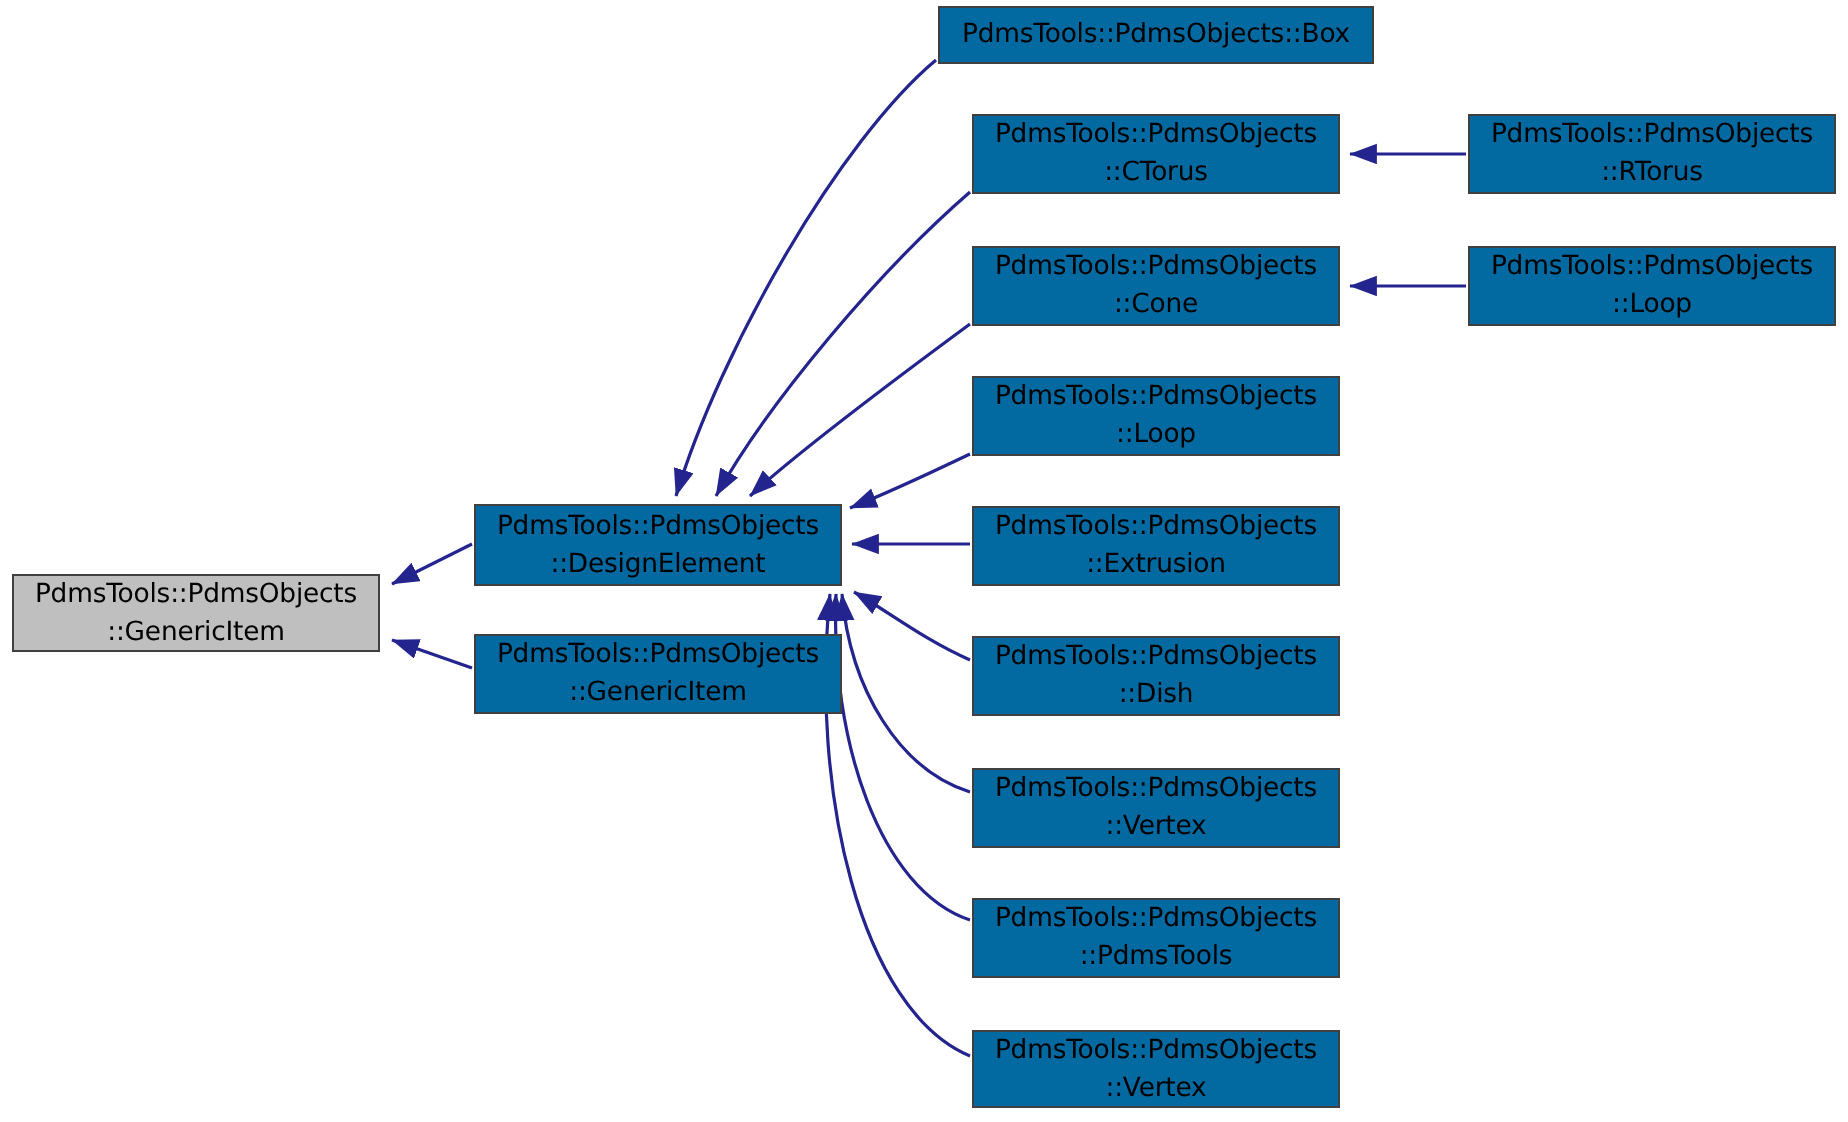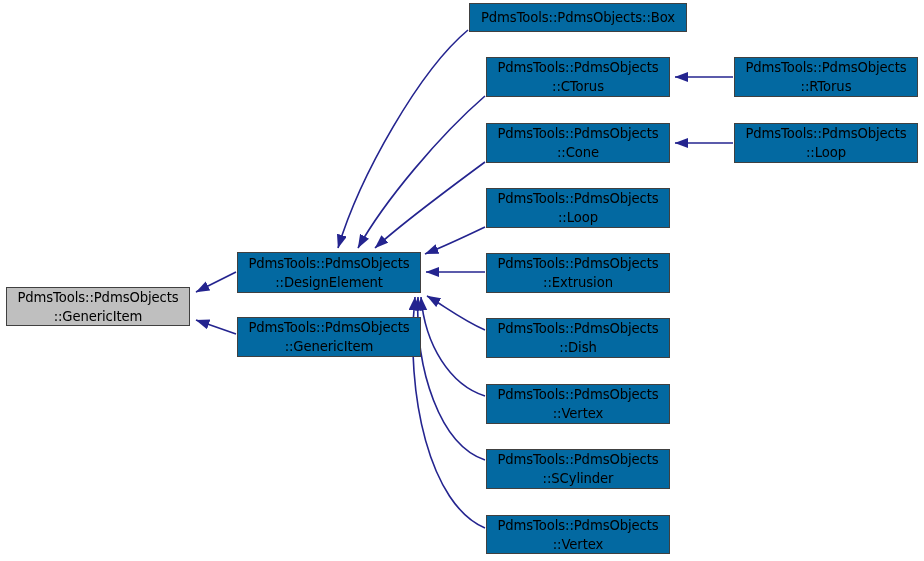--- a/index.html
+++ b/index.html
@@ -135,21 +135,21 @@
     <span class="ln">::Dish</span>
   </div>
 
   <div class="node" style="left:486px; top:384px; width:184px; height:40px;">
     <span class="ln">PdmsTools::PdmsObjects</span>
     <span class="ln">::Vertex</span>
   </div>
 
   <div class="node" style="left:486px; top:449px; width:184px; height:40px;">
     <span class="ln">PdmsTools::PdmsObjects</span>
-    <span class="ln">::SCylinder</span>
+    <span class="ln">::PdmsTools</span>
   </div>
 
   <div class="node" style="left:486px; top:515px; width:184px; height:39px;">
     <span class="ln">PdmsTools::PdmsObjects</span>
     <span class="ln">::Vertex</span>
   </div>
 
   <div class="node" style="left:734px; top:57px; width:184px; height:40px;">
     <span class="ln">PdmsTools::PdmsObjects</span>
     <span class="ln">::RTorus</span>

